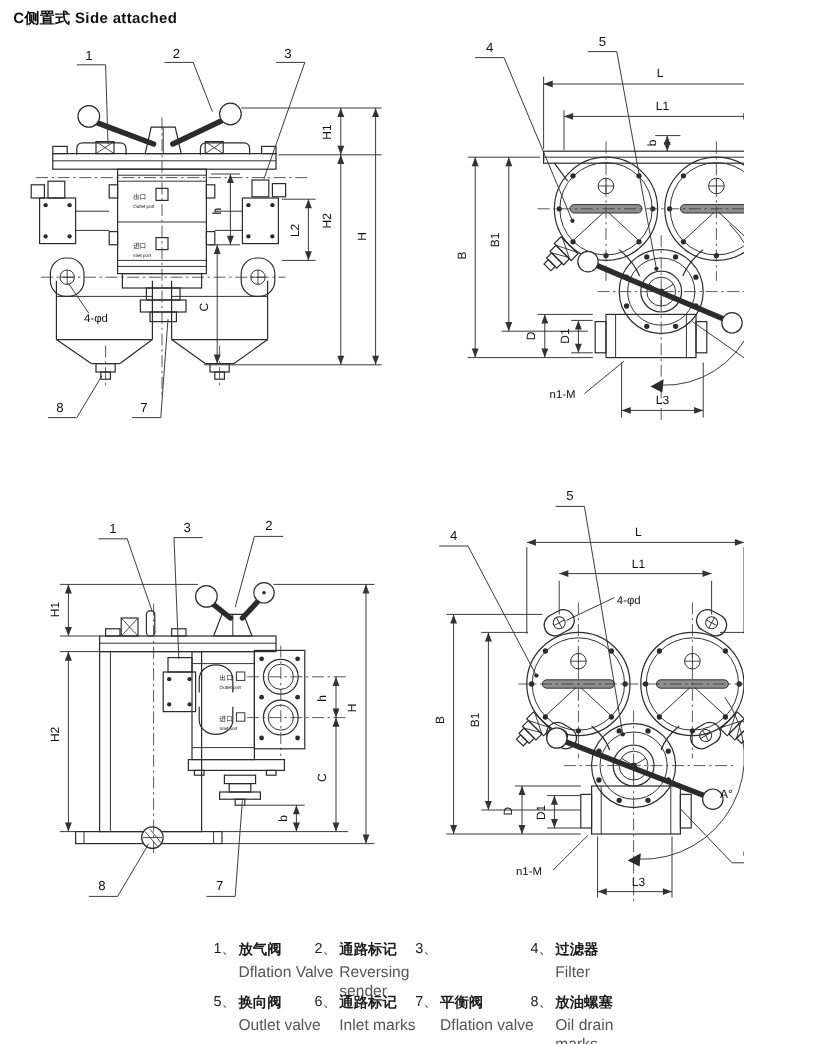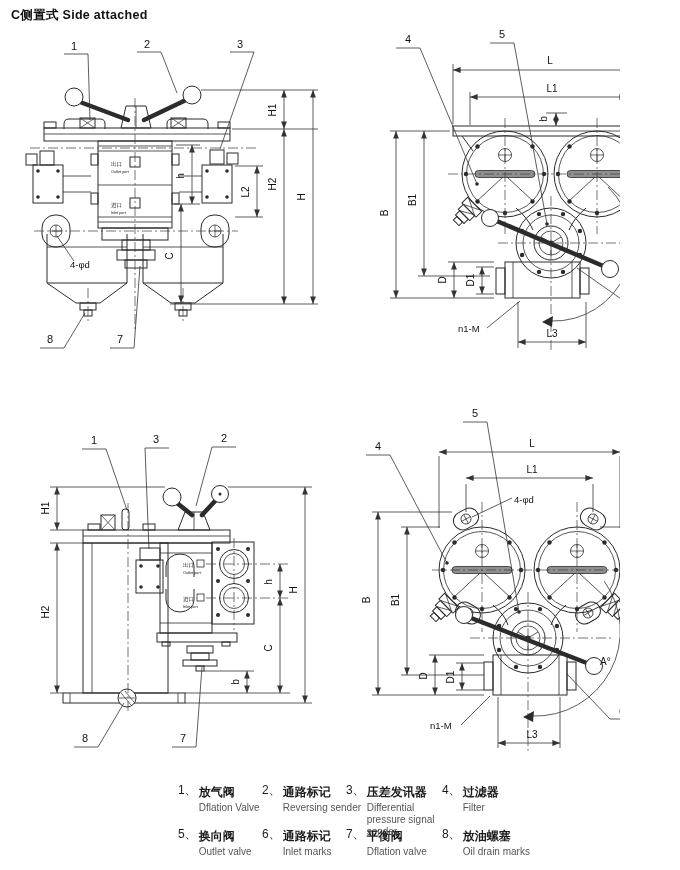--- a/index.html
+++ b/index.html
@@ -23,21 +23,21 @@
   .t{font-size:10px;}
   .tc{font-size:11px;}
   .ts{font-size:9.5px;}
   .tp{font-size:5.5px;}
   .tpe{font-size:3.8px;}
   
   .leg-item{position:absolute;display:flex;align-items:flex-start;color:#1c1c1c;}
   .leg-num{font-size:12px;white-space:nowrap;}
   .leg-body{margin-left:2px;}
   .leg-zh{font-size:12px;line-height:1.05;white-space:nowrap;font-weight:bold;}
-  .leg-en{font-size:10px;color:#555;margin-top:2px;max-width:80px;line-height:1.2;}
+  .leg-en{font-size:13px;color:#555;margin-top:2px;max-width:80px;line-height:1.2;}
 </style>
 </head>
 <body>
 
 <div id="stage">
 
   <div id="title-top" class="sec-title">C侧置式 Side attached</div>
 
   <svg width="680" height="780" viewBox="0 0 680 780">
     <defs>
@@ -532,22 +532,20 @@
       <span class="leg-body"><span class="leg-zh">放气阀</span>
       <div class="leg-en">Dflation Valve</div></span>
     </div>
     <div class="leg-item" style="left:262px;top:782px;">
       <span class="leg-num">2、</span>
       <span class="leg-body"><span class="leg-zh">通路标记</span>
       <div class="leg-en">Reversing sender</div></span>
     </div>
     <div class="leg-item" style="left:346px;top:782px;">
       <span class="leg-num">3、</span>
-      <span class="leg-body"><span class="leg-zh">压差发讯器</span>
-      <div class="leg-en">Differential pressure signal sender</div></span>
     </div>
     <div class="leg-item" style="left:442px;top:782px;">
       <span class="leg-num">4、</span>
       <span class="leg-body"><span class="leg-zh">过滤器</span>
       <div class="leg-en">Filter</div></span>
     </div>
     <div class="leg-item" style="left:178px;top:826px;">
       <span class="leg-num">5、</span>
       <span class="leg-body"><span class="leg-zh">换向阀</span>
       <div class="leg-en">Outlet valve</div></span>

